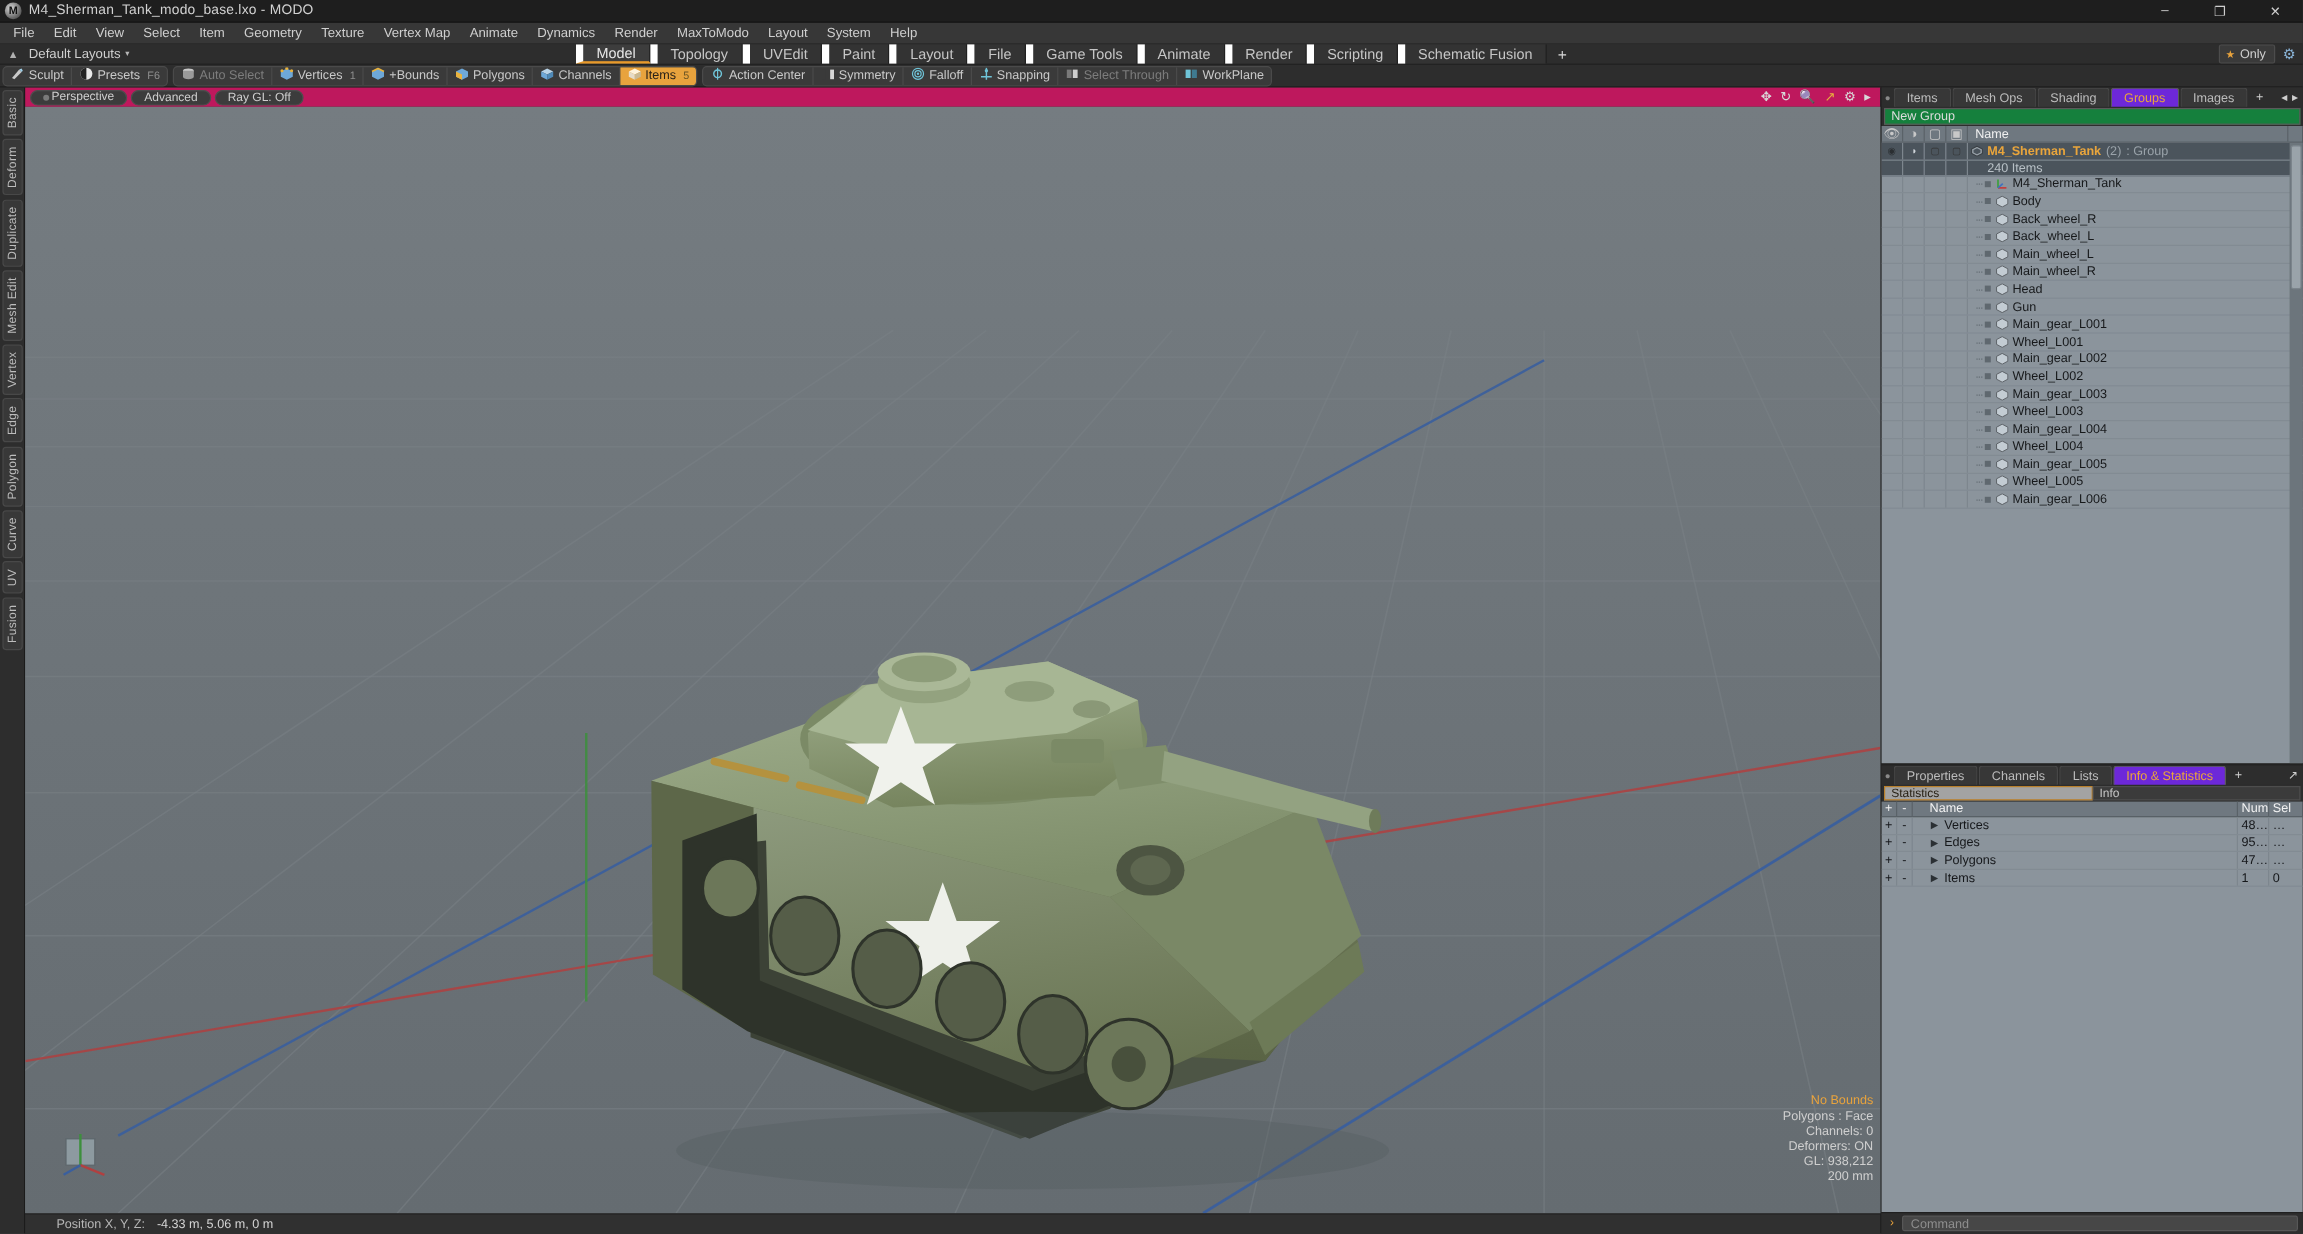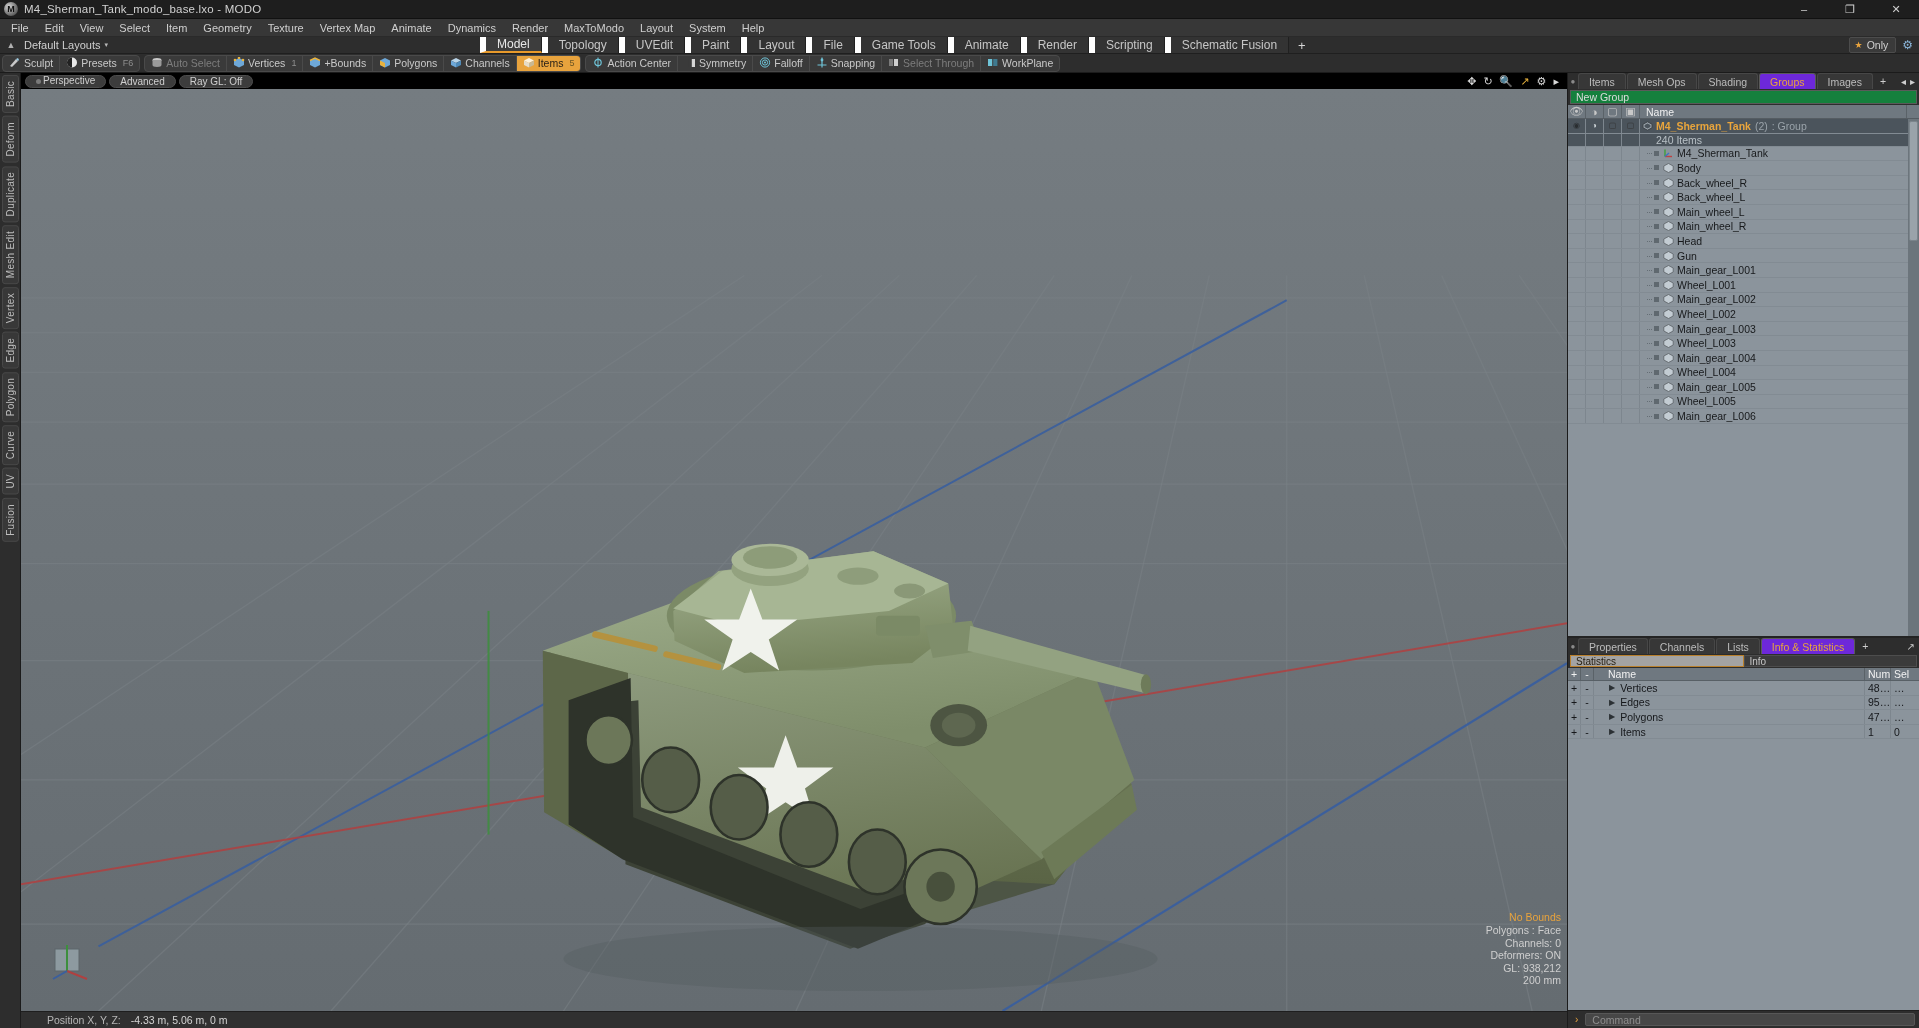--- a/index.html
+++ b/index.html
@@ -68,21 +68,21 @@
 
   
   .leftstrip{ width:21px;background:#2d2d2d;border-right:1px solid #1b1b1b;
     display:flex;flex-direction:column;align-items:center;padding-top:2px;flex:0 0 21px;}
   .vtab{ writing-mode:vertical-rl; text-orientation:mixed; transform:rotate(180deg);
     font-size:10px;color:#bdbdbd;background:#383838;border:1px solid #484848;
     border-radius:3px;margin-bottom:3px;padding:5px 2px;letter-spacing:.3px;}
 
   
   .viewcol{ flex:1 1 auto;display:flex;flex-direction:column;min-width:0;background:#2a2a2a;}
-  .vp-header{ height:16px;background:#000000;display:flex;align-items:center;gap:3px;
+  .vp-header{ height:16px;background:#be185d;display:flex;align-items:center;gap:3px;
     padding:0 4px;flex:0 0 16px;}
   .vp-pill{ background:#3c3c3c;border:1px solid #4d4d4d;border-radius:7px;
     font-size:10px;color:#cfcfcf;padding:0 10px;height:13px;line-height:12px;}
   .vp-dot{ width:5px;height:5px;border-radius:50%;background:#7a7a7a;margin-right:2px;}
   .vp-icons{ margin-left:auto;display:flex;align-items:center;gap:7px;padding-right:4px;color:#d8d8d8;}
   .vp-icons span{ font-size:11px;line-height:1;}
   .vp-icons .yellow{ color:#e8b23d;}
 
   .viewport{ position:relative; flex:1 1 auto; background:#6e757a; overflow:hidden;}
   .vp-info{ position:absolute; right:6px; bottom:24px; text-align:right;

